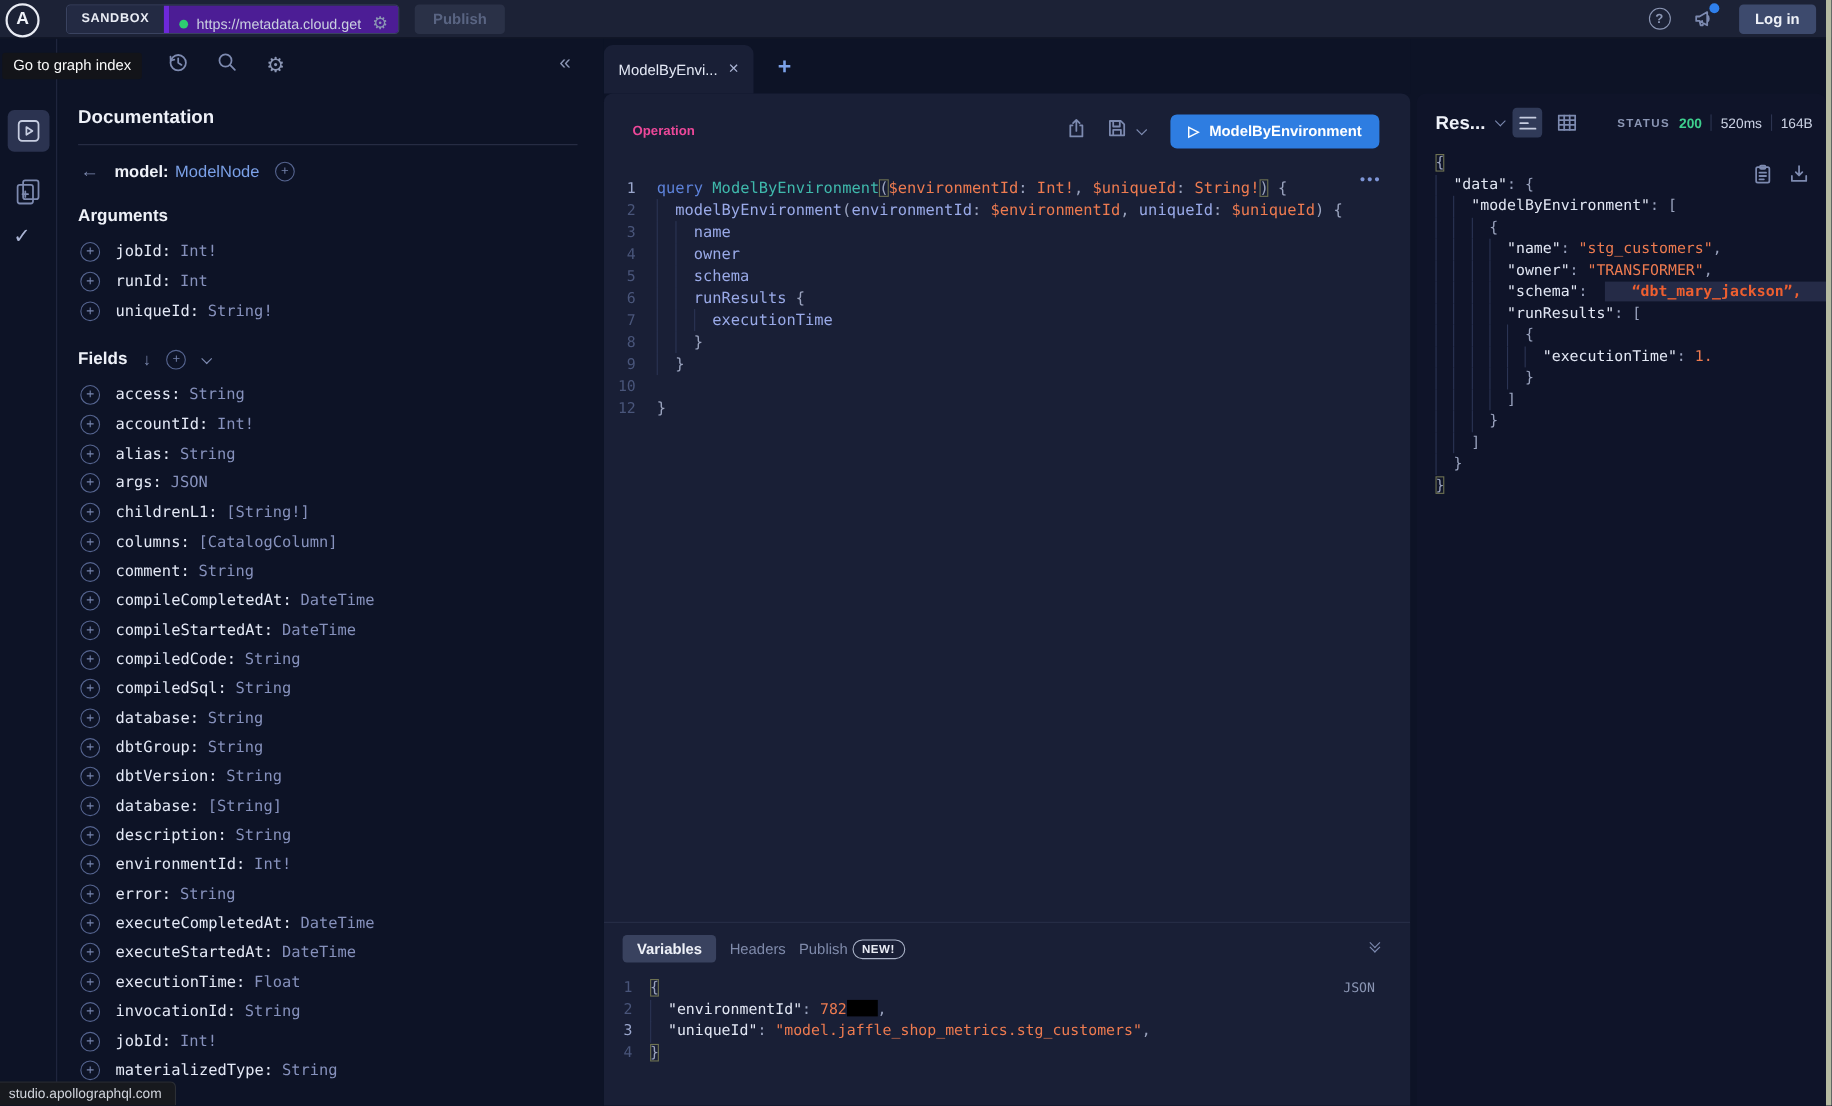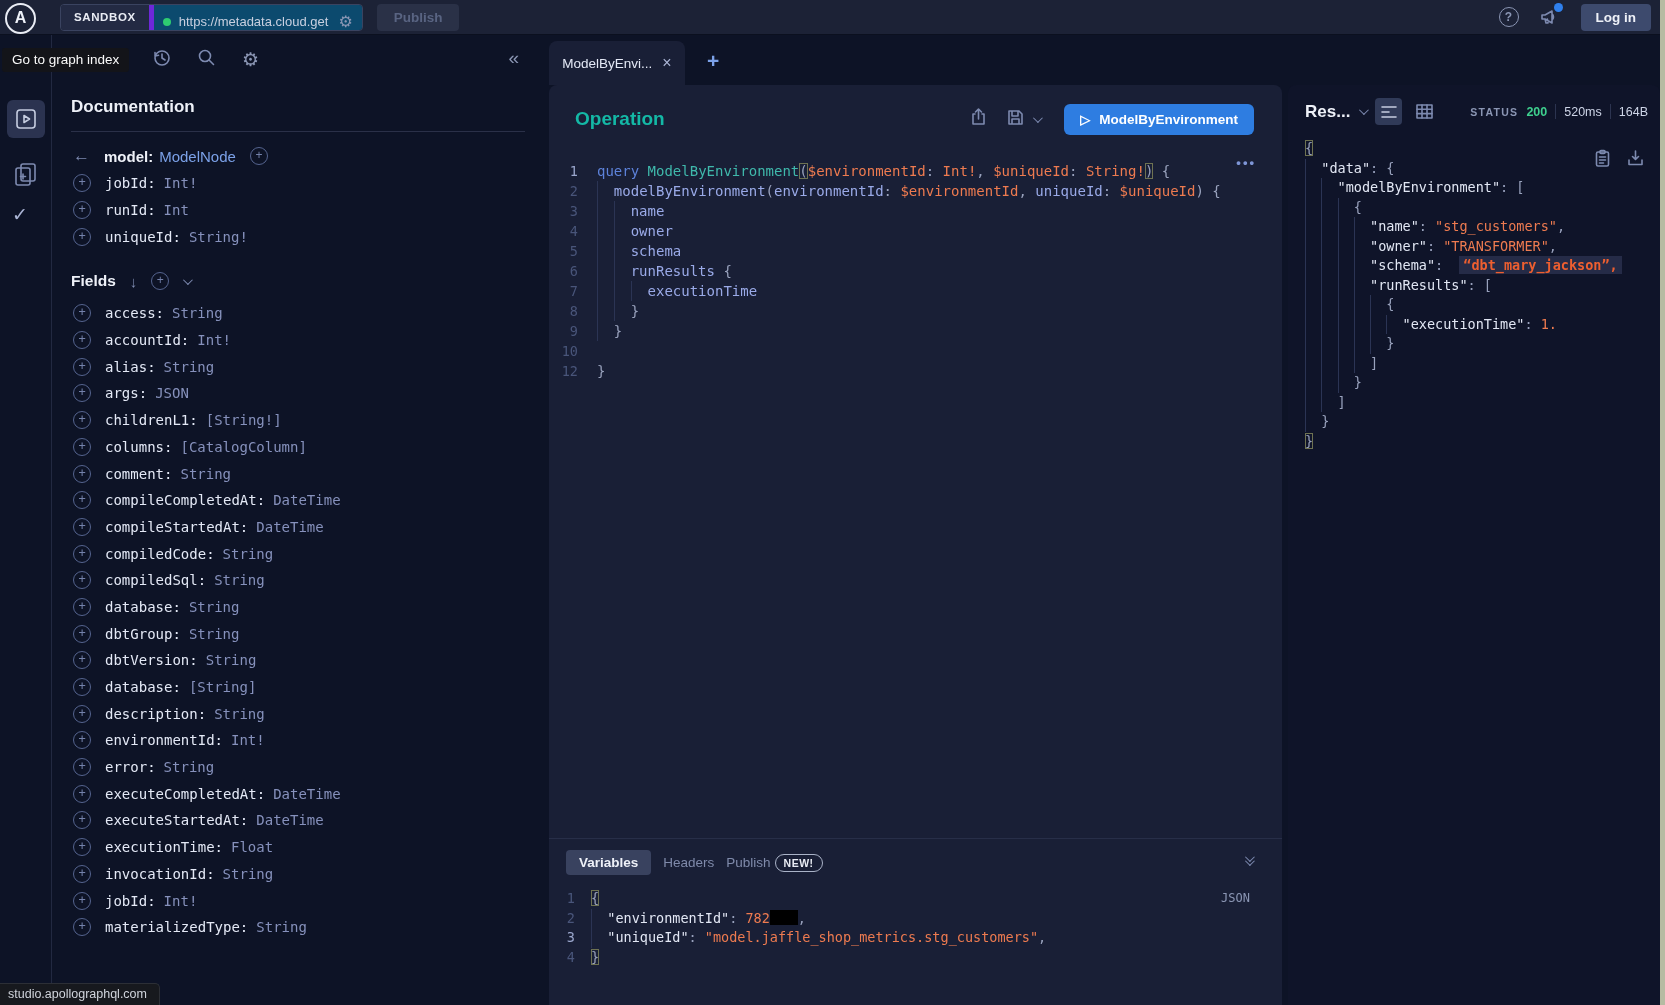--- a/index.html
+++ b/index.html
@@ -9,21 +9,21 @@
   
   .topbar { position:absolute; left:0; top:0; width:1665px; height:35px; background:#1c2236;
     display:flex; align-items:center; z-index:20; border-bottom:1px solid #0b101f; }
   .logo { width:31px; height:31px; border:2.5px solid #e9ecf4; border-radius:50%;
     display:flex; align-items:center; justify-content:center; font-weight:bold; font-size:16px;
     color:#eef1f8; margin-left:5px; background:#1c2236; position:relative; top:1px; }
   .url-group { display:flex; align-items:stretch; height:27px; margin-left:24px;
     border:1px solid #3a4360; border-radius:4px; overflow:hidden; }
   .sandbox-pill { display:flex; align-items:center; padding:0 13px; font-size:11.5px; font-weight:bold;
     letter-spacing:.6px; color:#e9ecf4; background:#232a43; border-right:5px solid #6d28d9; }
-  .url-box { display:flex; align-items:center; gap:8px; padding:17px 9px; background:#0c4a6e; width:208px; }
+  .url-box { display:flex; align-items:center; gap:8px; padding:17px 9px; background:#4c1d95; width:208px; }
   .green-dot { width:8px; height:8px; border-radius:50%; background:#2ecc71; flex:none; }
   .url-text { font-size:13px; color:#c9d0e0; white-space:nowrap; overflow:hidden; width:152px; }
   .gear-glyph { color:#8b96b4; font-size:16px; line-height:1; cursor:pointer; }
   .publish-btn { margin-left:14px; height:27px; padding:0 17px; background:#2a3147; border:none;
     border-radius:4px; color:#596482; font-weight:bold; font-size:13.5px; font-family:inherit; }
   .topbar-right { margin-left:auto; display:flex; align-items:center; gap:20px; padding-right:14px; }
   .help-circle { width:20px; height:20px; border:1.5px solid #8b96b4; border-radius:50%; color:#8b96b4;
     font-size:12px; font-weight:bold; display:flex; align-items:center; justify-content:center; }
   .mega-wrap { position:relative; width:22px; height:22px; }
   .mega-dot { position:absolute; right:-2px; top:-3px; width:9px; height:9px; border-radius:50%; background:#2f80ed; }
@@ -76,42 +76,42 @@
   .tabrow { position:absolute; left:549px; top:35px; width:733px; height:50px; background:#0d1326; }
   .tab { position:absolute; left:0; bottom:0; height:44px; width:136px; background:#191f36;
     border-radius:8px 8px 0 0; display:flex; align-items:center; justify-content:center; gap:10px;
     font-size:13.5px; color:#e4e9f6; }
   .tab-close { color:#aab4d4; font-size:16px; }
   .add-tab { position:absolute; left:158px; top:14px; color:#7ba1e8; font-size:21px; font-weight:bold; }
 
   .op-card { position:absolute; left:549px; top:85px; width:733px; height:920px; background:#191f36;
     border-radius:8px 8px 0 0; overflow:hidden; }
   .op-header { display:flex; align-items:center; padding:14px 28px 0 26px; height:54px; }
-  .op-title { font-size:19px; font-weight:bold; color:#14b8a6; }
+  .op-title { font-size:12px; font-weight:bold; color:#ec4899; }
   .op-actions { margin-left:auto; display:flex; align-items:center; gap:18px; }
   .save-chev { margin-left:-10px; }
   .run-btn { height:31px; padding:0 16px; background:#2e7de1; border:none; border-radius:6px;
     color:#fff; font-weight:bold; font-size:13.5px; font-family:inherit; display:flex;
     align-items:center; gap:9px; margin-left:6px; }
   .run-play { font-size:13px; }
 
   
   .editor { margin-top:22px; position:relative; font-family:"DejaVu Sans Mono", monospace;
     font-size:14px; }
   .code-line { display:flex; height:20px; line-height:20px; white-space:pre; }
   .ln { flex:none; width:48px; text-align:right; padding-right:19px; color:#49557a; font-size:13.5px; }
   .ln.active { color:#9aa6cc; }
   .lt { white-space:pre; }
   .guide { display:inline-block; width:2ch; height:20px; border-left:1px solid #2b3454; vertical-align:top; }
   .tk-kw { color:#5d82da; } .tk-op { color:#3fb9ac; }
   .tk-var { color:#ee7b50; } .tk-typ { color:#ee7b50; }
   .tk-fld { color:#9aaae8; } .tk-pun { color:#99a2bd; }
   .tk-key { color:#e2e7f4; } .tk-str { color:#ee7b50; } .tk-num { color:#ee7b50; }
   .bx { outline:1px solid #6e7252; outline-offset:-1px; }
-  .tk-hl { background:#252b47; color:#ee5f30; font-weight:bold; padding:1px 4px; margin-left:8px; }
+  .tk-hl { background:#252b47; color:#ee5f30; font-weight:bold; padding:1px 24px; margin-left:8px; }
   .tk-redact { display:inline-block; width:28px; height:15px; background:#000; vertical-align:-2px; }
   .ellipsis-menu { position:absolute; right:26px; top:70px; color:#7e95d6; font-size:13px;
     letter-spacing:2px; font-weight:bold; }
 
   
   .vars { position:absolute; left:0; top:753px; width:733px; height:167px; border-top:1px solid #272e48; }
   .vars-tabs { display:flex; align-items:center; padding:11px 26px 0 17px; gap:12px; position:relative; }
   .vtab-active { background:#39425f; border-radius:4px; padding:5px 13px; font-size:13.5px;
     font-weight:bold; color:#eef1f8; }
   .vtab { font-size:13.5px; color:#7f8aaa; }
@@ -212,20 +212,21 @@
     <span class="docs-collapse">«</span>
   </div>
   <div class="docs-body">
     <div class="docs-title">Documentation</div>
     <div class="crumb-row">
       <span class="crumb-back">←</span>
       <span class="crumb-field">model:</span>
       <span class="crumb-type">ModelNode</span>
       <span class="plus-circle">+</span>
     </div>
+    <div class="sec-title">Arguments</div>
     <div>
 
         <div class="doc-row">
           <span class="plus-circle">+</span>
           <span class="doc-name">jobId</span>
           <span class="doc-type" style="margin-left:-6px">Int!</span>
         </div>
 
         <div class="doc-row">
           <span class="plus-circle">+</span>

